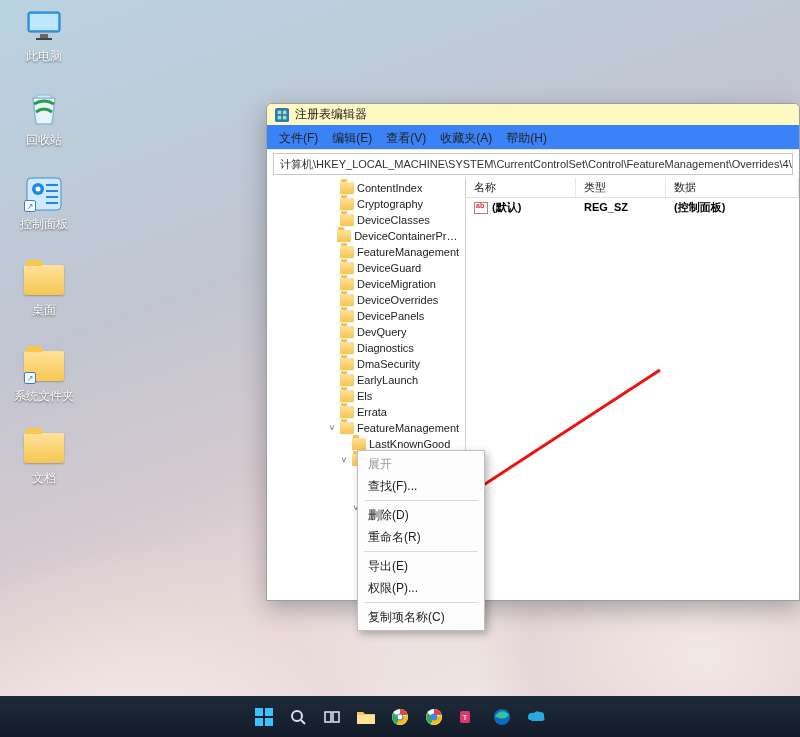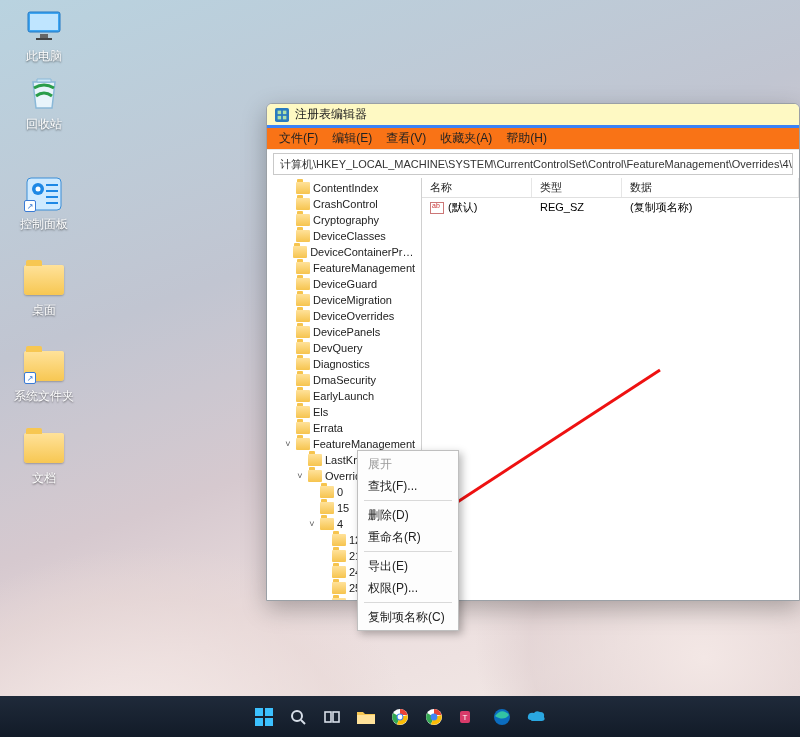--- a/index.html
+++ b/index.html
@@ -35,47 +35,47 @@
 
 .regedit {
   position: absolute; left: 266px; top: 103px; width: 534px; height: 498px;
   background: #fff; border: 1px solid #9aa0a6; box-shadow: 0 8px 24px rgba(0,0,0,.28); border-radius: 6px 6px 0 0;
   display:flex; flex-direction:column;
   overflow:hidden;
 }
 .titlebar { height: 24px; display:flex; align-items:center; gap:6px; padding:0 8px; background:#fef9c3; border-bottom:3px solid #3b82f6;}
 .titlebar .app-icon { width:14px; height:14px; }
 .titlebar .title { font-size:12px; color:#222; }
-.menubar { height:22px; display:flex; gap:2px; padding:0 6px; background:#f97316; border-bottom:1px solid #e6e6e6; align-items:center;}
+.menubar { height:22px; display:flex; gap:2px; padding:0 6px; background:#3b82f6; border-bottom:1px solid #e6e6e6; align-items:center;}
 .menubar .mi { font-size:12px; color:#222; padding:2px 6px; border-radius:3px; cursor:pointer;}
 .addrbar { height:22px; border:1px solid #c9c9c9; margin:3px 6px; background:#fff; display:flex; align-items:center; padding:0 6px; font-size:11px; color:#333; white-space:nowrap; overflow:hidden;}
-.content { flex:1; display:flex; min-height:0; }
+.content { flex:1; display:flex; min-height:0;margin-left:44px; }
 
 
 .tree-pane { width:155px; border-right:1px solid #d0d0d0; overflow:hidden; font-size:11px; background:#fff; position:relative;}
 .tree-inner { position:absolute; top:0; left:0; right:0; padding:2px 0 2px 4px;}
 .tn { display:flex; align-items:center; height:16px; gap:3px; white-space:nowrap; padding-right:4px;}
 .tn .chev { width:10px; text-align:center; font-size:9px; color:#555; }
 .tn .ficon { width:14px; height:12px; background:linear-gradient(#ffe29a,#f6c44e); border-radius:1px; position:relative; flex:none;}
 .tn .ficon::before{content:"";position:absolute;top:-3px;left:1px;width:6px;height:3px;background:#f6c44e;border-radius:1px 1px 0 0;}
 .tn .lab { color:#222; overflow:hidden; text-overflow:ellipsis;}.ind1{padding-left:12px}.ind2{padding-left:24px}.ind3{padding-left:36px}.ind4{padding-left:48px}
 
 
 .list-pane { flex:1; display:flex; flex-direction:column; }
 .list-head { display:flex; height:20px; border-bottom:1px solid #e0e0e0; font-size:11px; color:#222;}
 .list-head .col { padding:2px 8px; border-right:1px solid #e6e6e6;}
 .col-name{width:110px}.col-type{width:90px}.col-data{flex:1}
 .list-row { display:flex; height:18px; font-size:11px; align-items:center; }
-.list-row .cell { padding:0 8px; overflow:hidden; white-space:nowrap;}
+.list-row .cell { padding:0 8px; overflow:hidden; white-space:nowrap;font-weight:bold;}
 .val-icon { width:14px; height:12px; margin-right:4px; display:inline-block; background:#fff; border:1px solid #c77; position:relative; vertical-align:middle;}
 .val-icon::after{content:"ab"; font-size:7px; position:absolute; left:1px; top:-1px; color:#c33;}
 
 
 .ctxmenu {
-  position:absolute; left:357px; top:450px; width:102px;
+  position:absolute; left:357px; top:450px; width:128px;
   background:#fdfdfd; border:1px solid #bfbfbf; box-shadow:3px 3px 8px rgba(0,0,0,.28);
   font-size:12px; padding:2px 0; z-index:50;
 }
 .ctxmenu .ci { height:22px; display:flex; align-items:center; justify-content:space-between; padding:0 10px; color:#222; cursor:pointer;}
 .ctxmenu .ci.disabled { color:#9a9a9a; cursor:default;}
 .ctxmenu .sep { height:1px; background:#d9d9d9; margin:3px 6px;}
 .ctxmenu .arrow { font-size:9px; color:#555; }
 
 
 .arrow-annot { position:absolute; z-index:40; pointer-events:none; }
@@ -94,21 +94,21 @@
     <svg width="36" height="32" viewBox="0 0 36 32">
         <rect x="2" y="2" width="32" height="20" rx="2" fill="#3fa6f2" stroke="#2178c4"></rect>
         <rect x="4" y="4" width="28" height="16" fill="#bfe5ff"></rect>
         <rect x="14" y="24" width="8" height="4" fill="#666"></rect>
         <rect x="10" y="28" width="16" height="2" fill="#444"></rect>
       </svg>
   </div>
   <div class="label">此电脑</div>
 </div>
 
-<div class="desktop-icon" style="left:8px; top:76px">
+<div class="desktop-icon" style="left:8px; top:92px">
   <div class="icon-box">
     <svg width="34" height="36" viewBox="0 0 34 36">
         <path d="M6 6 L28 6 L25 32 L9 32 Z" fill="#e8f4fb" stroke="#8ab8d8" stroke-width="1.5"></path>
         <path d="M10 3 h14 v3 h-14z" fill="#cfe8f7" stroke="#8ab8d8"></path>
         <path d="M7 12 Q17 6 27 12" fill="none" stroke="#2a9d4a" stroke-width="3"></path>
         <path d="M9 20 Q17 14 25 20" fill="none" stroke="#2a9d4a" stroke-width="3"></path>
       </svg>
   </div>
   <div class="label">回收站</div>
 </div>
@@ -169,25 +169,20 @@
   <div class="addrbar">
     <span>计算机\HKEY_LOCAL_MACHINE\SYSTEM\CurrentControlSet\Control\FeatureManagement\Overrides\4\新项 #1</span>
   </div>
   <div class="content">
     <div class="tree-pane">
       <div class="tree-inner" id="tree-host">
           <div class="tn ind1">
             <span class="chev"></span>
             <span class="ficon"></span>
             <span class="lab">ContentIndex</span>
-          </div>
-          <div class="tn ind1">
-            <span class="chev"></span>
-            <span class="ficon"></span>
-            <span class="lab">CrashControl</span>
           </div>
           <div class="tn ind1">
             <span class="chev"></span>
             <span class="ficon"></span>
             <span class="lab">Cryptography</span>
           </div>
           <div class="tn ind1">
             <span class="chev"></span>
             <span class="ficon"></span>
             <span class="lab">DeviceClasses</span>
@@ -312,21 +307,21 @@
     <div class="list-pane">
       <div class="list-head">
         <div class="col col-name">名称</div>
         <div class="col col-type">类型</div>
         <div class="col col-data">数据</div>
       </div>
       <div id="list-host">
           <div class="list-row">
             <div class="cell col-name"><span class="val-icon"></span>(默认)</div>
             <div class="cell col-type">REG_SZ</div>
-            <div class="cell col-data">(复制项名称)</div>
+            <div class="cell col-data">(控制面板)</div>
           </div>
         </div>
     </div>
   </div>
 </div>
 
 <div class="ctxmenu" id="ctx-host">
     <div class="ci disabled">
       <span>展开</span>
     </div>

